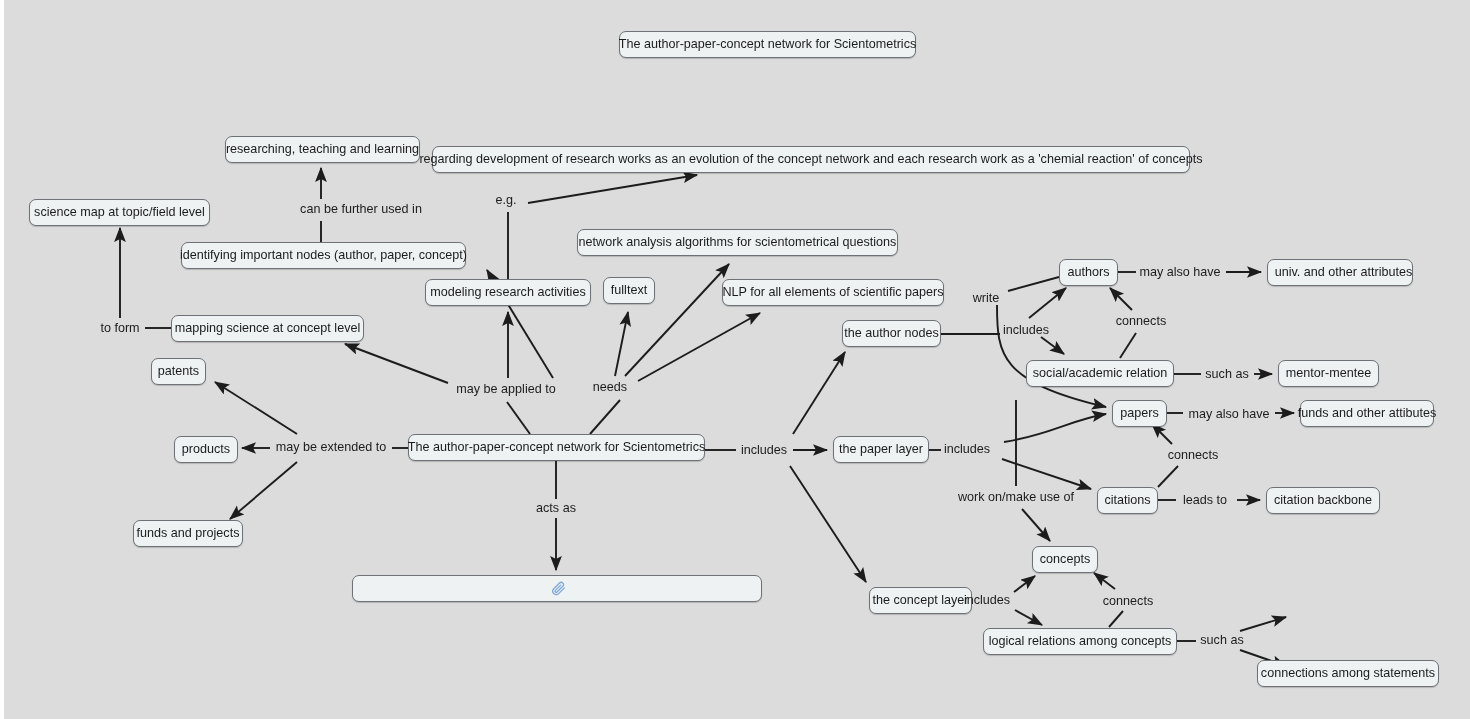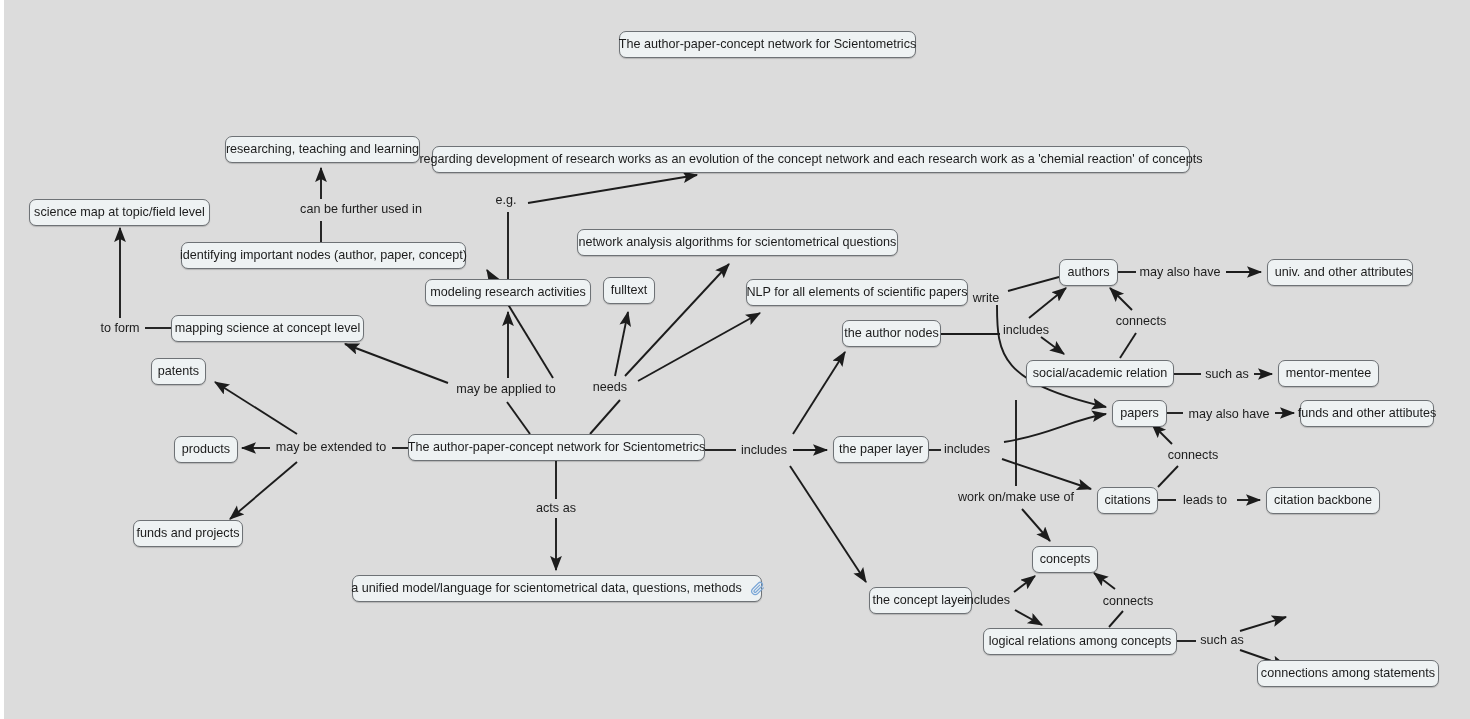--- a/index.html
+++ b/index.html
@@ -202,21 +202,21 @@
     </div>
   <div class="node" id="n-netanalysis" style="left: 577px; top: 229px; width: 321px;">
       <span>network analysis algorithms for scientometrical questions</span>
     </div>
   <div class="node" id="n-modeling" style="left: 425px; top: 279px; width: 166px;">
       <span>modeling research activities</span>
     </div>
   <div class="node" id="n-fulltext" style="left: 603px; top: 277px; width: 52px;">
       <span>fulltext</span>
     </div>
-  <div class="node" id="n-nlp" style="left: 722px; top: 279px; width: 222px; margin-left: 24px;">
+  <div class="node" id="n-nlp" style="left: 722px; top: 279px; width: 222px;">
       <span>NLP for all elements of scientific papers</span>
     </div>
   <div class="node" id="n-mapping" style="left: 171px; top: 315px; width: 193px;">
       <span>mapping science at concept level</span>
     </div>
   <div class="node" id="n-authorlayer" style="left: 842px; top: 320px; width: 99px;">
       <span>the author nodes</span>
     </div>
   <div class="node" id="n-authors" style="left: 1059px; top: 259px; width: 59px;">
       <span>authors</span>
@@ -255,21 +255,20 @@
       <span>citation backbone</span>
     </div>
   <div class="node" id="n-funds" style="left: 133px; top: 520px; width: 110px;">
       <span>funds and projects</span>
     </div>
   <div class="node" id="n-concepts" style="left: 1032px; top: 546px; width: 66px;">
       <span>concepts</span>
     </div>
 
   <div class="node has-icon" id="n-unified" style="left: 352px; top: 575px; width: 410px;">
-    <span>a unified model/language for scientometrical data, questions, methods</span>
     <span class="clip-icon">
       <svg viewBox="0 0 24 24" width="15" height="15" fill="none" stroke="#7ba7d7" stroke-width="2" stroke-linecap="round" stroke-linejoin="round">
         <path d="M21.4 11.05 12.2 20.25a5.5 5.5 0 0 1-7.78-7.78l9.2-9.2a3.67 3.67 0 0 1 5.19 5.19l-9.2 9.2a1.83 1.83 0 0 1-2.6-2.6l8.5-8.49"></path>
       </svg>
     </span>
   </div>
 
   <div class="node" id="n-conceptlayer" style="left: 869px; top: 587px; width: 103px;">
       <span>the concept layer</span>
     </div>

